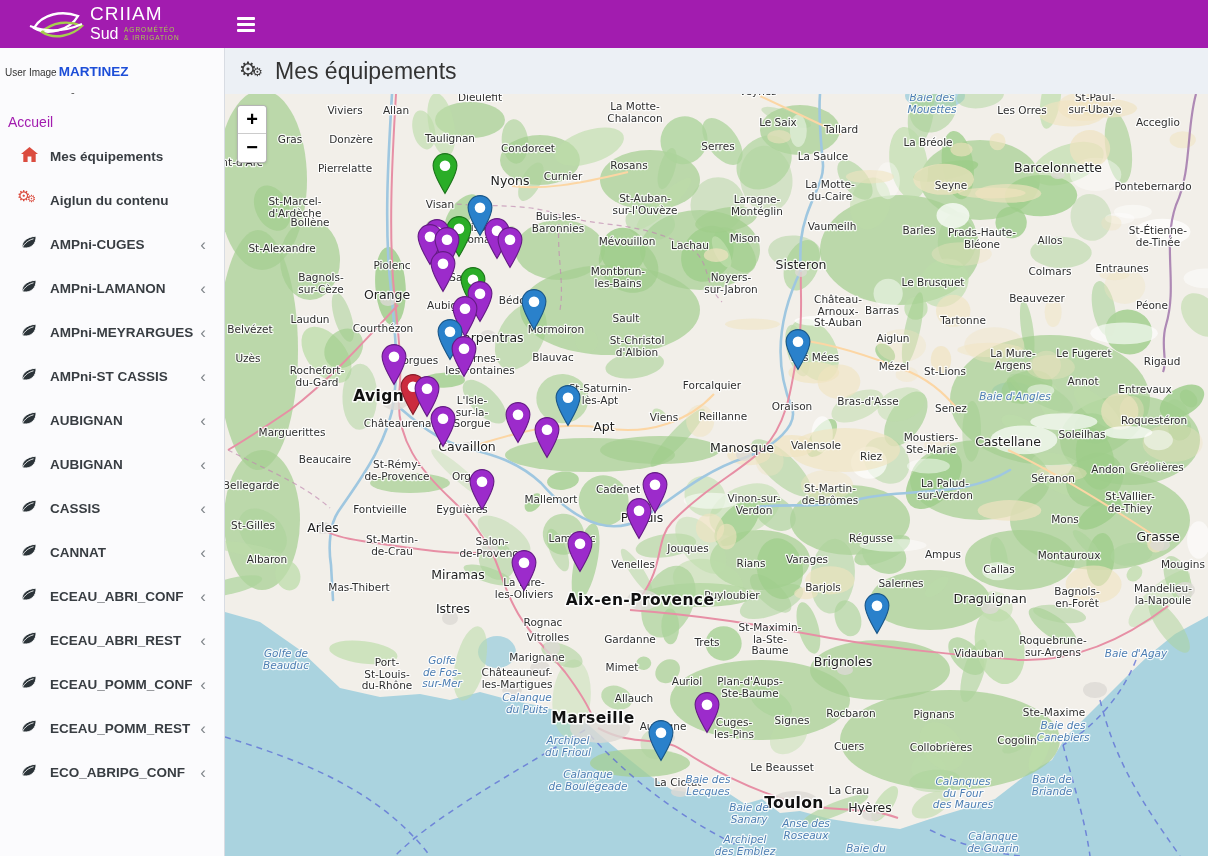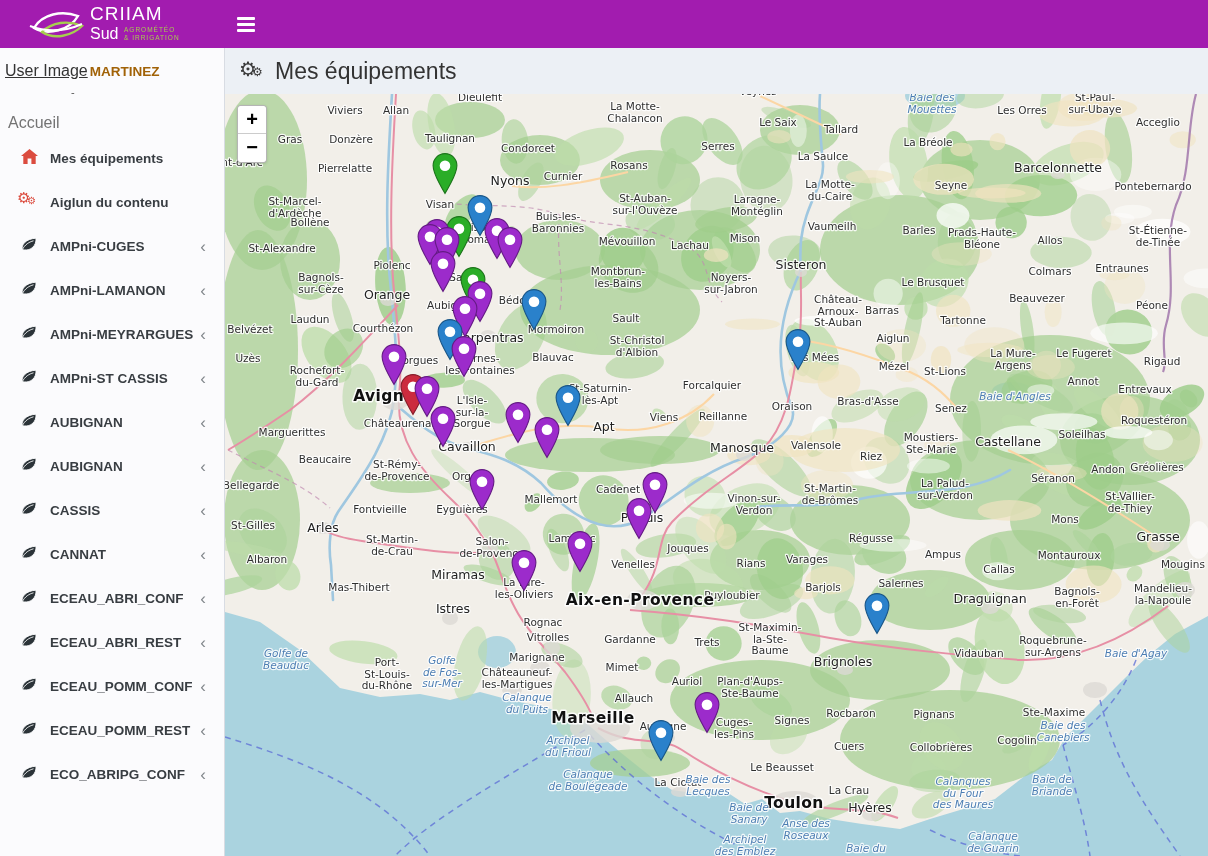--- a/index.html
+++ b/index.html
@@ -8,24 +8,24 @@
   
   .topbar { position:absolute; left:0; top:0; width:1208px; height:48px; background:#a21caf; z-index:50; }
   .brand { position:absolute; left:28px; top:2px; width:200px; height:46px; }
   .hamburger { position:absolute; left:237px; top:14px; width:26px; height:20px; cursor:pointer; }
   .hamburger span { display:block; width:18px; height:3px; background:#fff; margin:3px 0; border-radius:1px; }
 
   
   .sidebar { position:absolute; left:0; top:48px; width:225px; height:808px; background:#fbfbfd; border-right:1px solid #d8dce3; z-index:40; overflow:hidden; }
   .user-panel { padding:14px 5px 2px 5px; }
   .user-line { white-space:nowrap; }
-  .avatar-alt { font-size:16px; color:#333;text-decoration:underline; }
-  .user-name { font-size:13.5px; font-weight:bold; color:#a16207; margin-left:2px; }
+  .avatar-alt { font-size:10px; color:#333; }
+  .user-name { font-size:13.5px; font-weight:bold; color:#1d4ed8; margin-left:2px; }
   .user-status { font-size:11px; color:#555; margin-left:66px; margin-top:6px; }
-  .side-section-label { font-size:16px; color:#737373; padding:14px 16px 4px 8px; }
+  .side-section-label { font-size:14px; color:#a21caf; padding:14px 16px 4px 8px; }
   .side-item { display:flex; align-items:center; height:44px; padding:0 12px 0 18px; cursor:pointer; }
   .side-item .ic { width:22px; text-align:center; flex:0 0 22px; margin-right:10px; }
   .side-item .lbl { font-size:13.5px; font-weight:bold; color:#383d42; flex:1 1 auto; white-space:nowrap; }
   .side-item .chev { color:#82878c; font-size:17px; line-height:1; padding-right:6px; }
   .gears-ic { position:relative; display:inline-block; width:20px; height:16px; }
   .gears-ic .g1 { position:absolute; left:-2px; top:-3px; font-size:15px; }
   .gears-ic .g2 { position:absolute; left:8px; top:3px; font-size:10px; }
 
   
   .content { position:absolute; left:225px; top:48px; width:983px; height:808px; background:#ecf0f5; }

